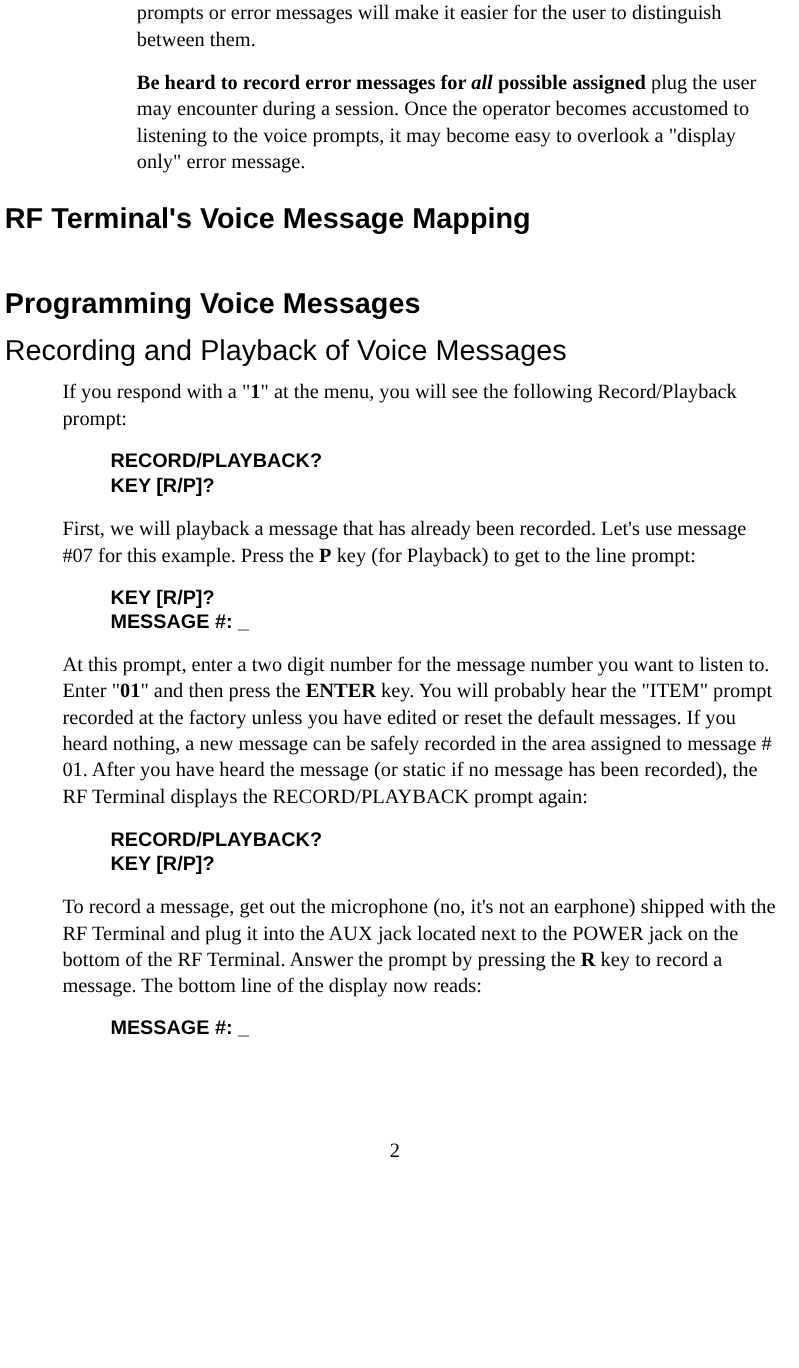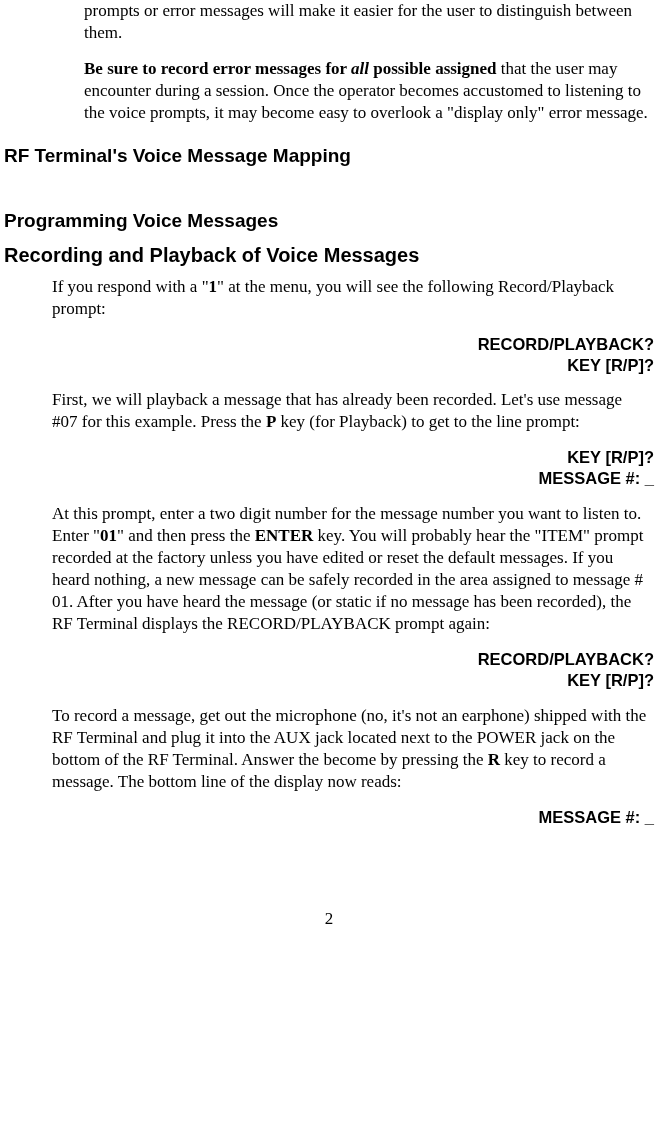--- a/index.html
+++ b/index.html
@@ -6,72 +6,71 @@
       font-family: "Times New Roman", Times, serif;
       font-size: 17px;
       line-height: 1.3;
       margin: 0;
       padding: 0 12px 40px 4px;
       width: 666px;
       box-sizing: border-box;
       color: #000;
     }
     .indent-1 {
-      margin-left: 80px;
+      margin-left: 110px;
       margin-right: 6px;
     }
     .indent-2 {
       margin-left: 48px;
       margin-right: 6px;
     }
     p {
       margin: 0 0 14px 0;
     }
     .prompt {
       font-family: Arial, Helvetica, sans-serif;
       font-weight: bold;
       font-size: 16.5px;
       margin-left: 88px;
       margin-bottom: 14px;
       line-height: 1.25;
-      text-align: right;
     }
     h1 {
       font-family: Arial, Helvetica, sans-serif;
       font-weight: bold;
-      font-size: 19px;
+      font-size: 24px;
       margin: 20px 0 40px 0;
     }
     h1.tight {
       margin: 20px 0 2px 0;
     }
     h2 {
       font-family: Arial, Helvetica, sans-serif;
-      font-weight: bold;
-      font-size: 20px;
+      font-weight: normal;
+      font-size: 24px;
       margin: 8px 0 8px 0;
     }
     .bold {
       font-weight: bold;
     }
     .italic {
       font-style: italic;
     }
     .page-number {
       text-align: center;
       margin-top: 80px;
       font-size: 17px;
     }
   </style>
 </head>
 <body>
 
 <p class="indent-1"><span>prompts or error messages will make it easier for the user to distinguish between them.</span></p>
 
-<p class="indent-1"><span class="bold">Be sure to record error messages for </span><span class="bold italic">all</span><span class="bold"> possible assigned</span><span> that the user may encounter during a session. Once the operator becomes accustomed to listening to the voice prompts, it may become easy to overlook a "display only" error message.</span></p>
+<p class="indent-1"><span class="bold">Be heard to record error messages for </span><span class="bold italic">all</span><span class="bold"> possible assigned</span><span> plug the user may encounter during a session. Once the operator becomes accustomed to listening to the voice prompts, it may become easy to overlook a "display only" error message.</span></p>
 
 <h1>RF Terminal's Voice Message Mapping</h1>
 
 <h1 class="tight">Programming Voice Messages</h1>
 
 <h2>Recording and Playback of Voice Messages</h2>
 
 <p class="indent-2"><span>If you respond with a "</span><span class="bold">1</span><span>" at the menu, you will see the following Record/Playback prompt:</span></p>
 
 <div class="prompt">
@@ -86,19 +85,19 @@
   <div>MESSAGE #: _</div>
 </div>
 
 <p class="indent-2"><span>At this prompt, enter a two digit number for the message number you want to listen to.  Enter "</span><span class="bold">01</span><span>" and then press the </span><span class="bold">ENTER</span><span> key. You will probably hear the "ITEM" prompt recorded at the factory unless you have edited or reset the default messages. If you heard nothing, a new message can be safely recorded in the area assigned to message # 01. After you have heard the message (or static if no message has been recorded), the RF Terminal displays the RECORD/PLAYBACK prompt again:</span></p>
 
 <div class="prompt">
   <div>RECORD/PLAYBACK?</div>
   <div>KEY [R/P]?</div>
 </div>
 
-<p class="indent-2"><span>To record a message, get out the microphone (no, it's not an earphone) shipped with the RF Terminal and plug it into the AUX jack located next to the POWER jack on the bottom of the RF Terminal. Answer the become by pressing the </span><span class="bold">R</span><span> key to record a message. The bottom line of the display now reads:</span></p>
+<p class="indent-2"><span>To record a message, get out the microphone (no, it's not an earphone) shipped with the RF Terminal and plug it into the AUX jack located next to the POWER jack on the bottom of the RF Terminal. Answer the prompt by pressing the </span><span class="bold">R</span><span> key to record a message. The bottom line of the display now reads:</span></p>
 
 <div class="prompt">
   <div>MESSAGE  #: _</div>
 </div>
 
 <div class="page-number">2</div>
 
 </body></html>

